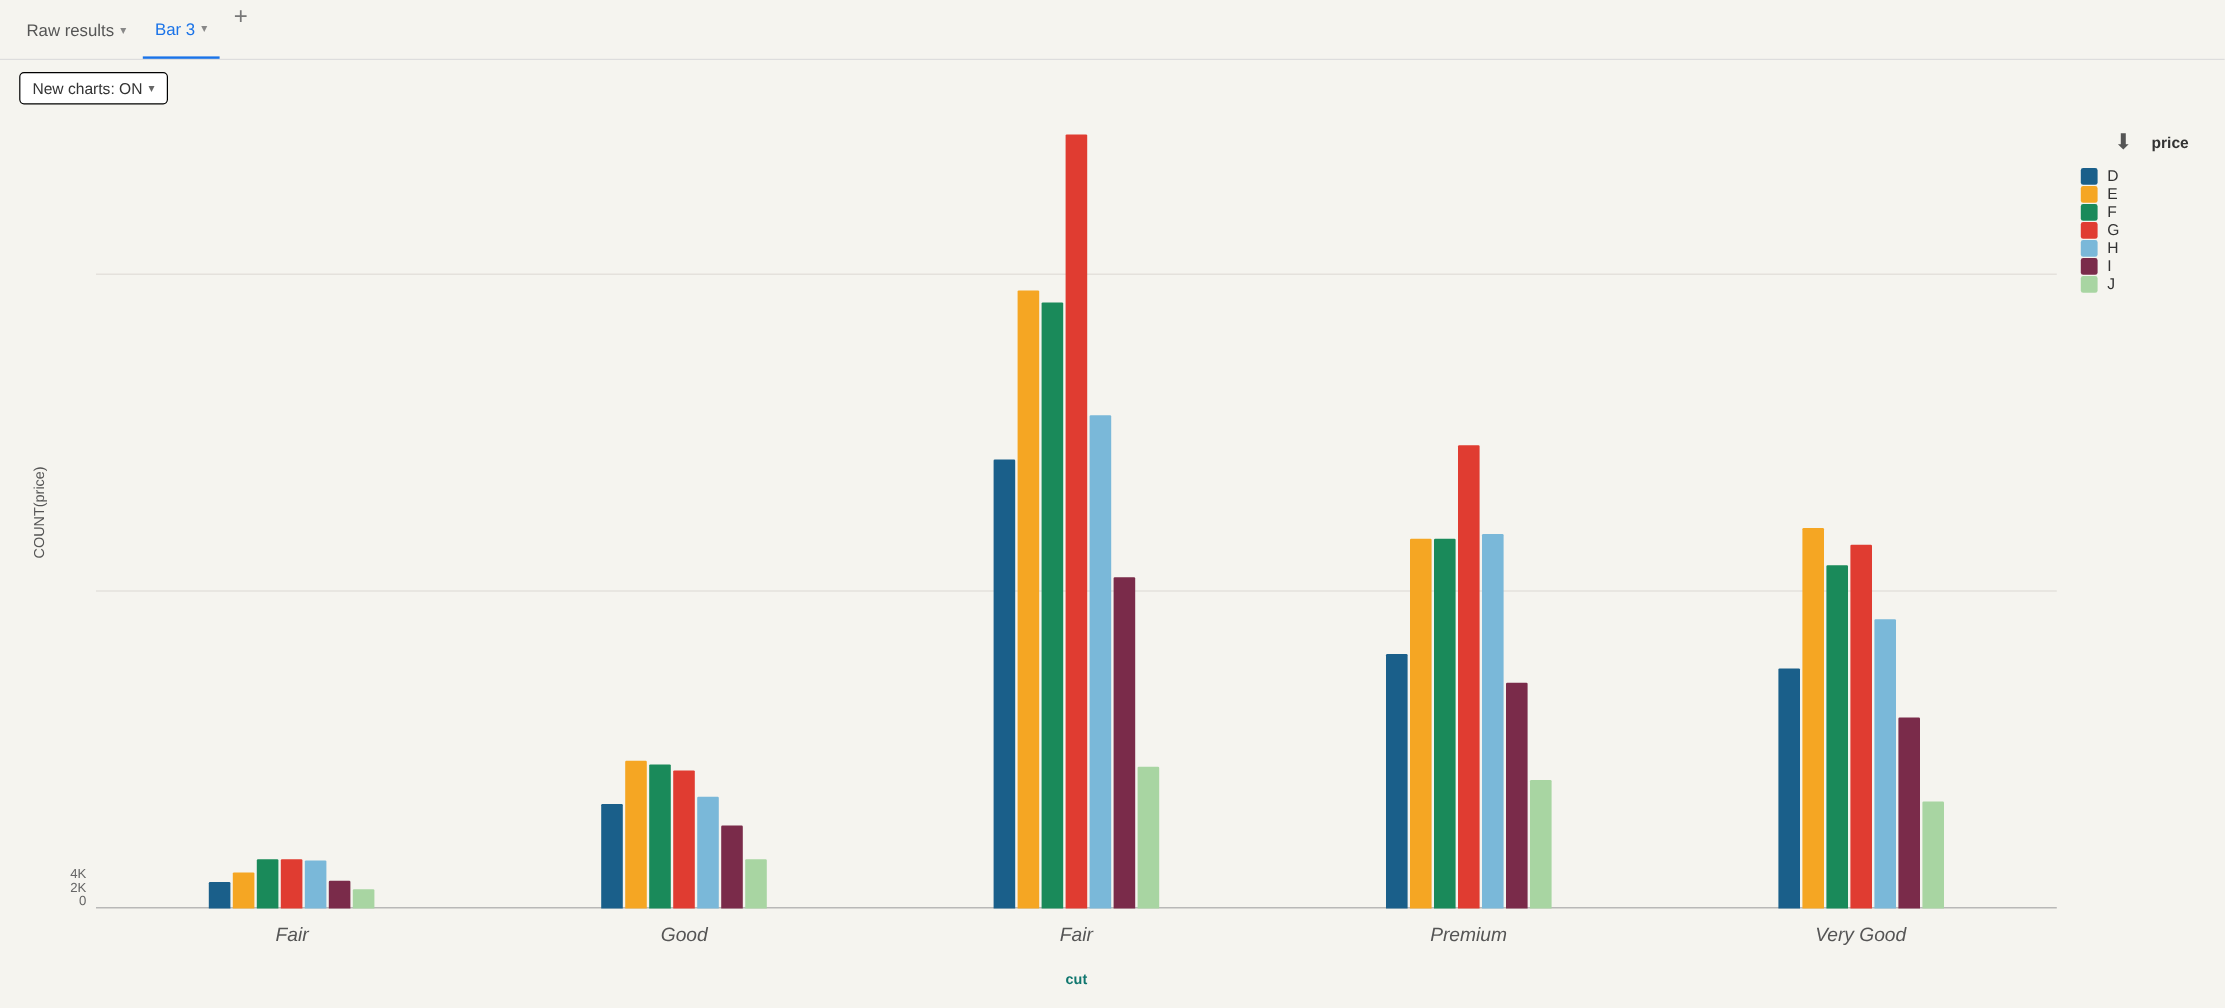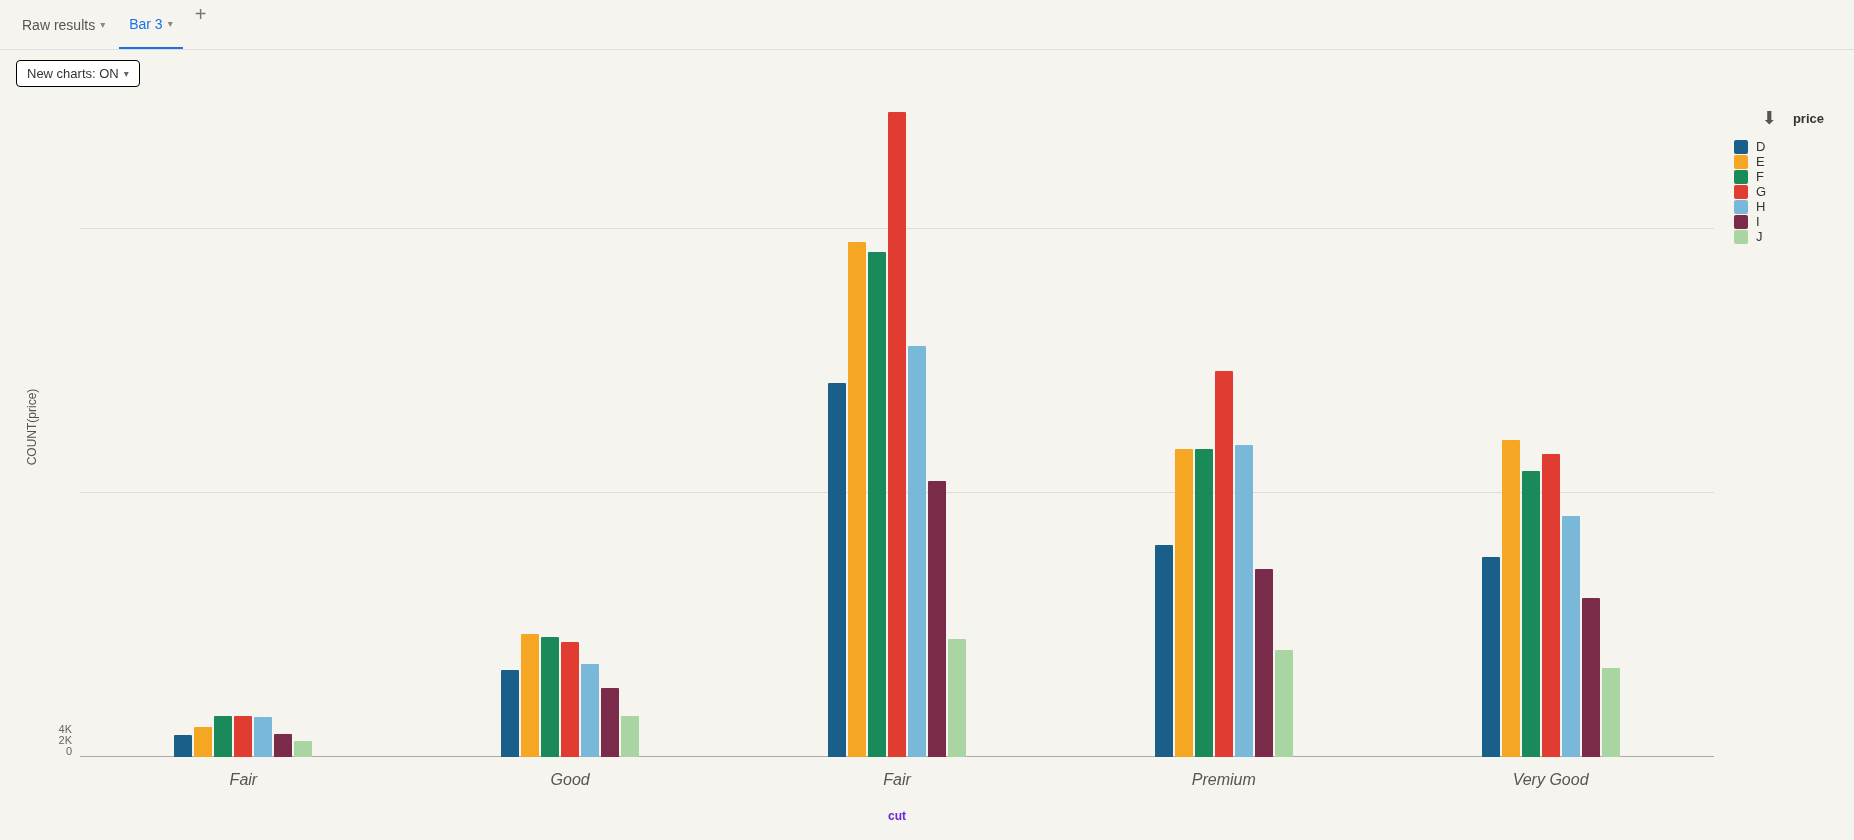--- a/index.html
+++ b/index.html
@@ -184,21 +184,21 @@
       color: #555;
       white-space: nowrap;
       font-style: italic;
     }
 
     
     .x-axis-title {
       text-align: center;
       font-size: 12px;
       font-weight: 600;
-      color: #6d28d9;
+      color: #0f766e;
       margin-top: 2px;
       padding-left: 60px;
       margin-bottom: 4px;
     }
 
     
     .legend {
       width: 120px;
       padding: 10px 10px 10px 20px;
       display: flex;

